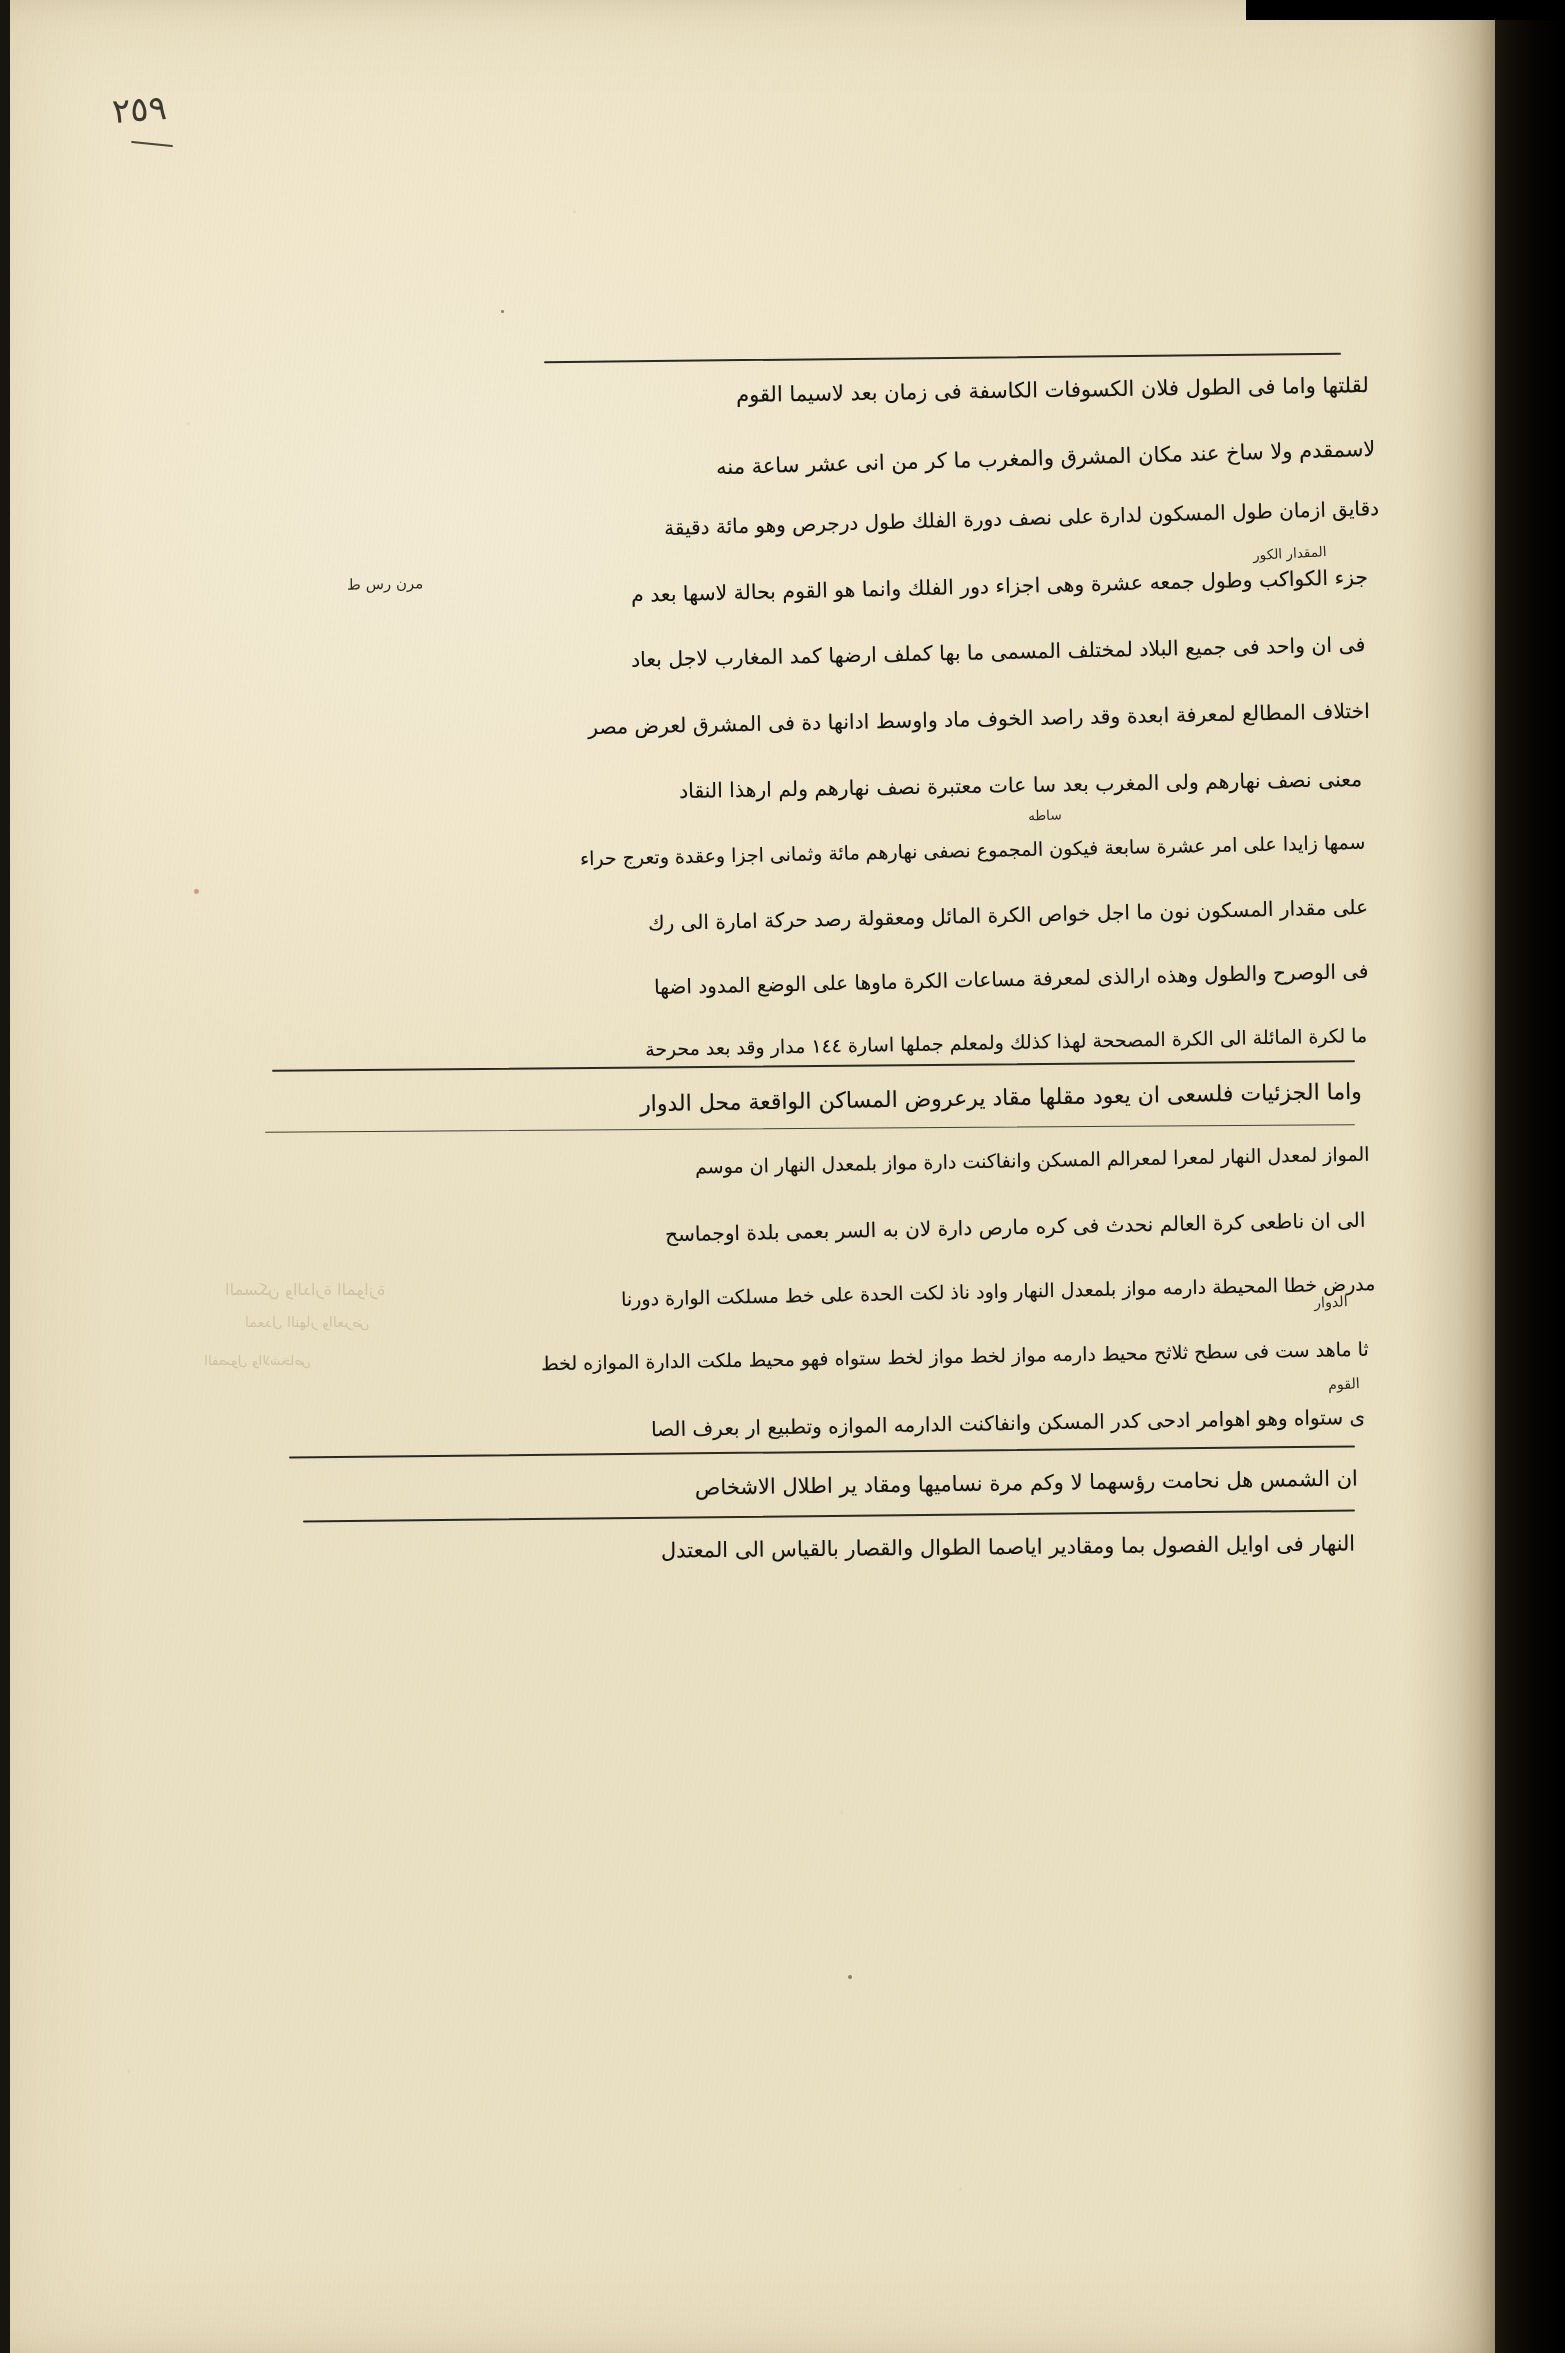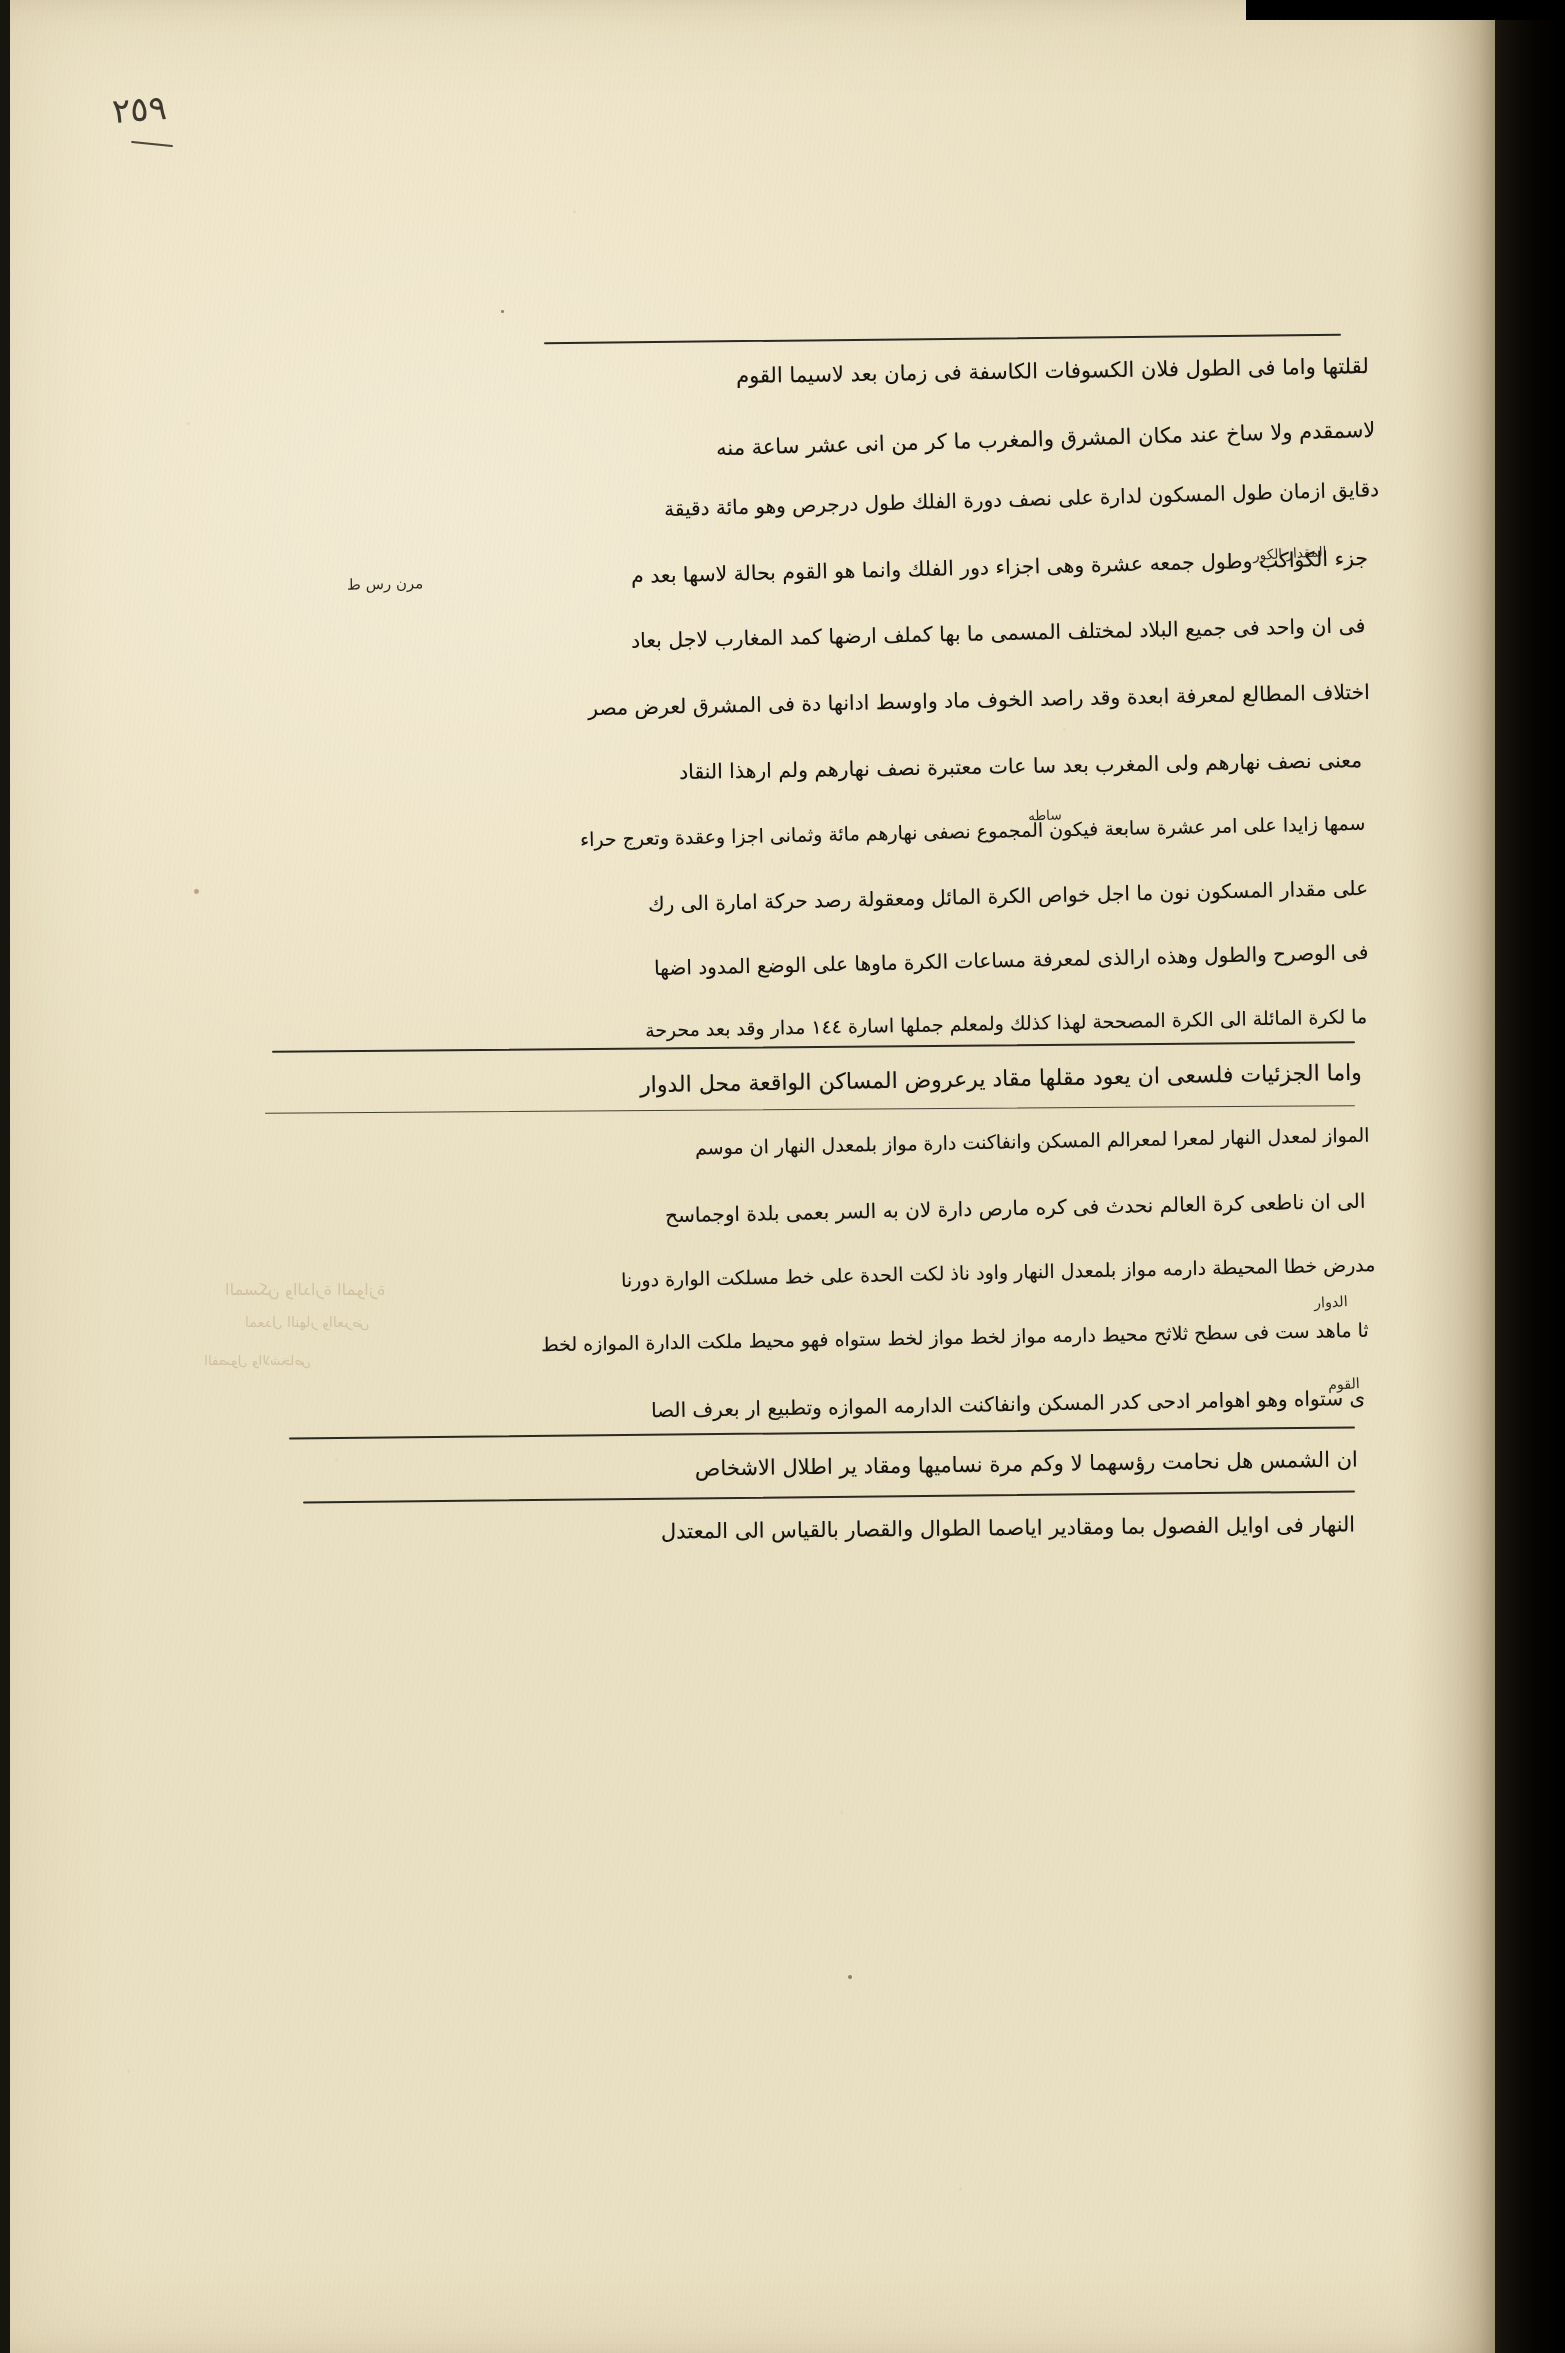--- a/index.html
+++ b/index.html
@@ -116,21 +116,21 @@
     background: #2f2a22;
     transform: rotate(6deg);
     border-radius: 1.4px;
     opacity: 0.85;
   }
 
   
   .text-block {
     position: absolute;
     left: 163px;
-    top: 345px;
+    top: 364px;
     width: 1219px;
     height: 1355px;
   }
 
   .line {
     position: absolute;
     direction: rtl;
     text-align: right;
     white-space: nowrap;
     color: #15120d;

